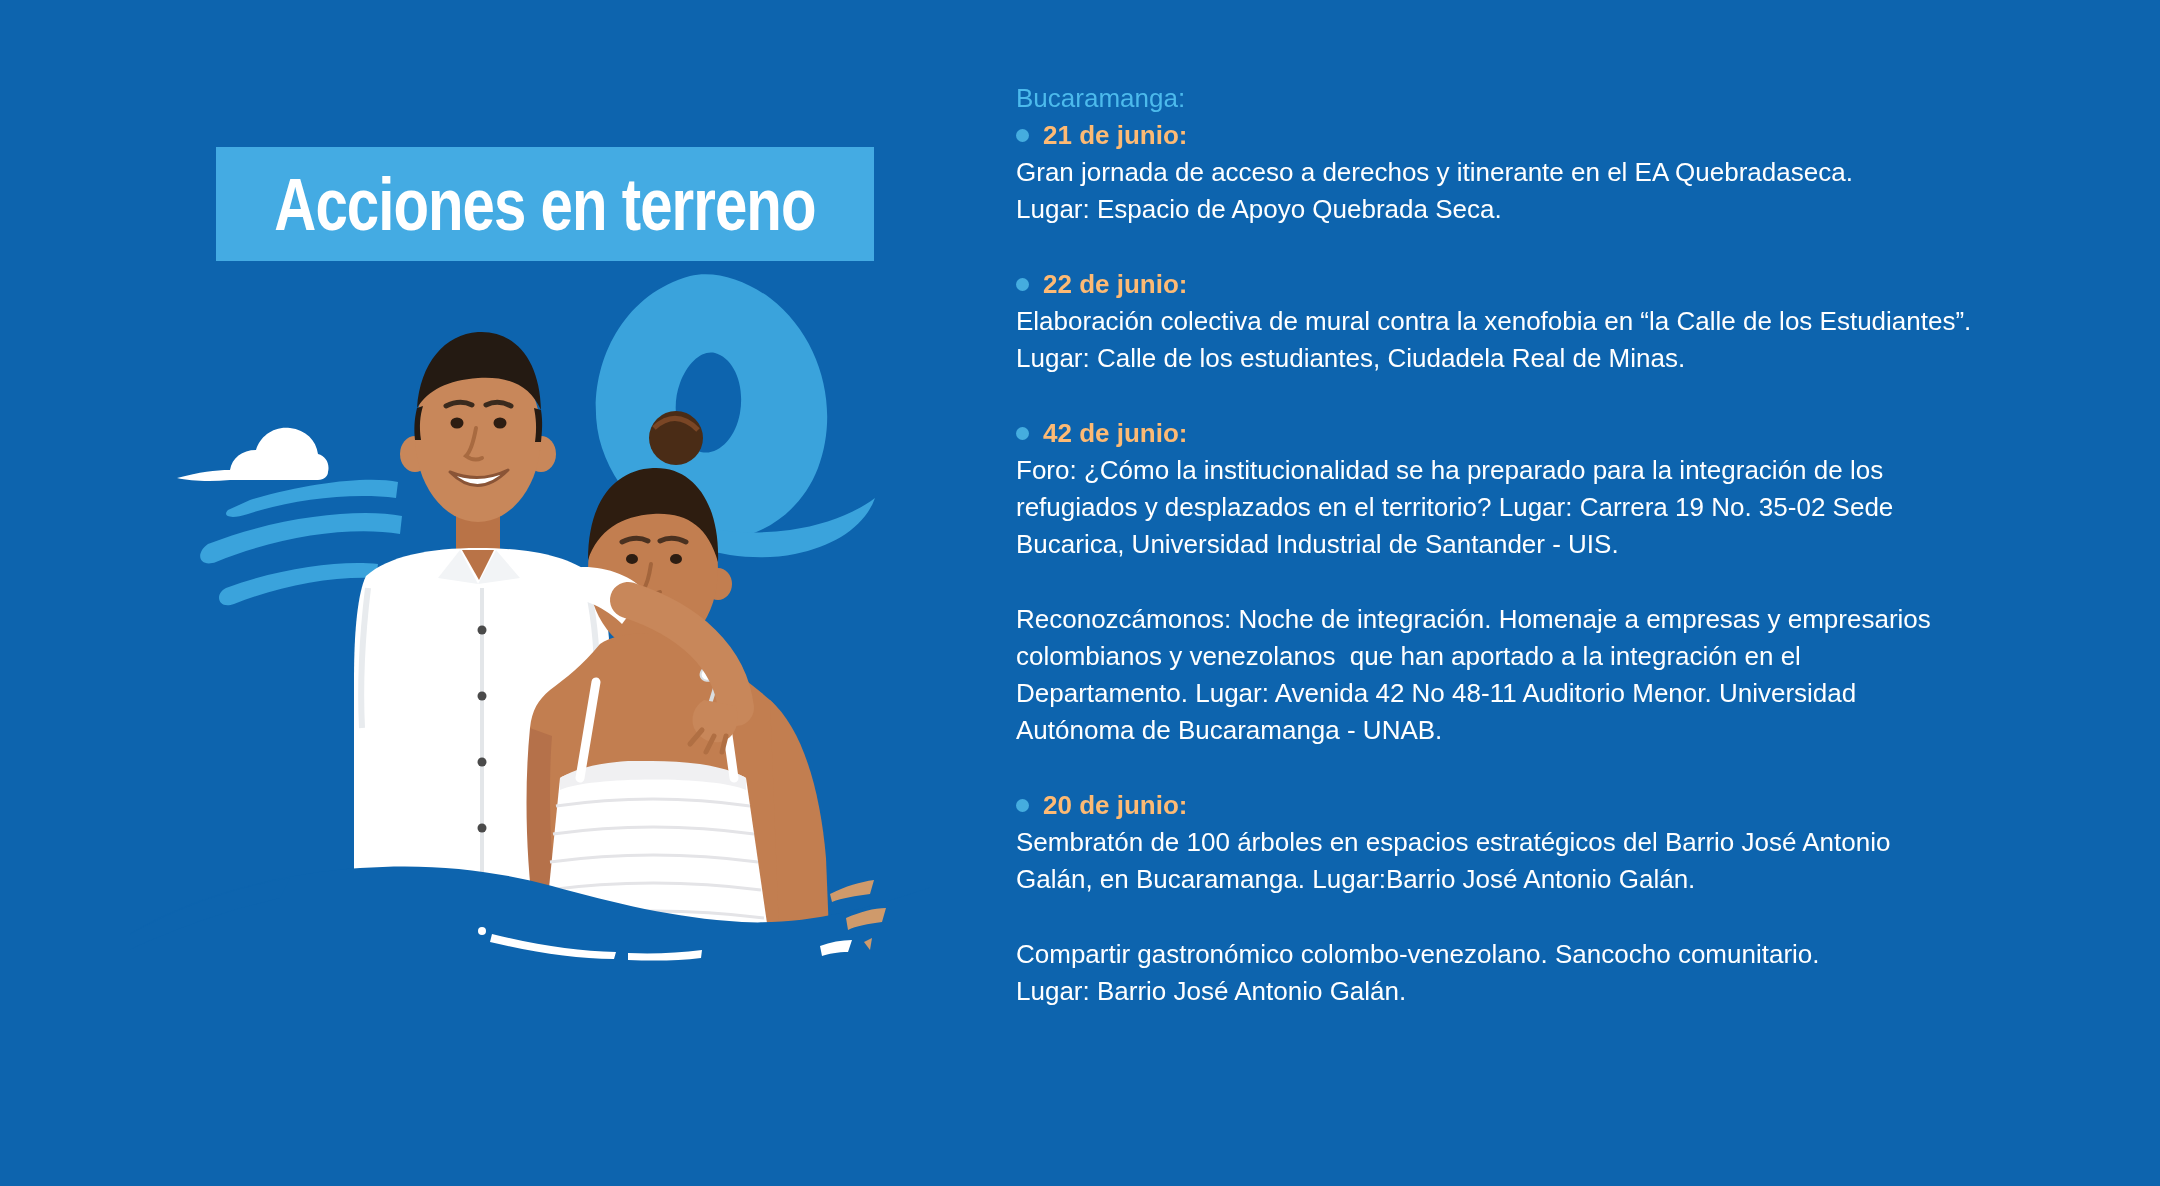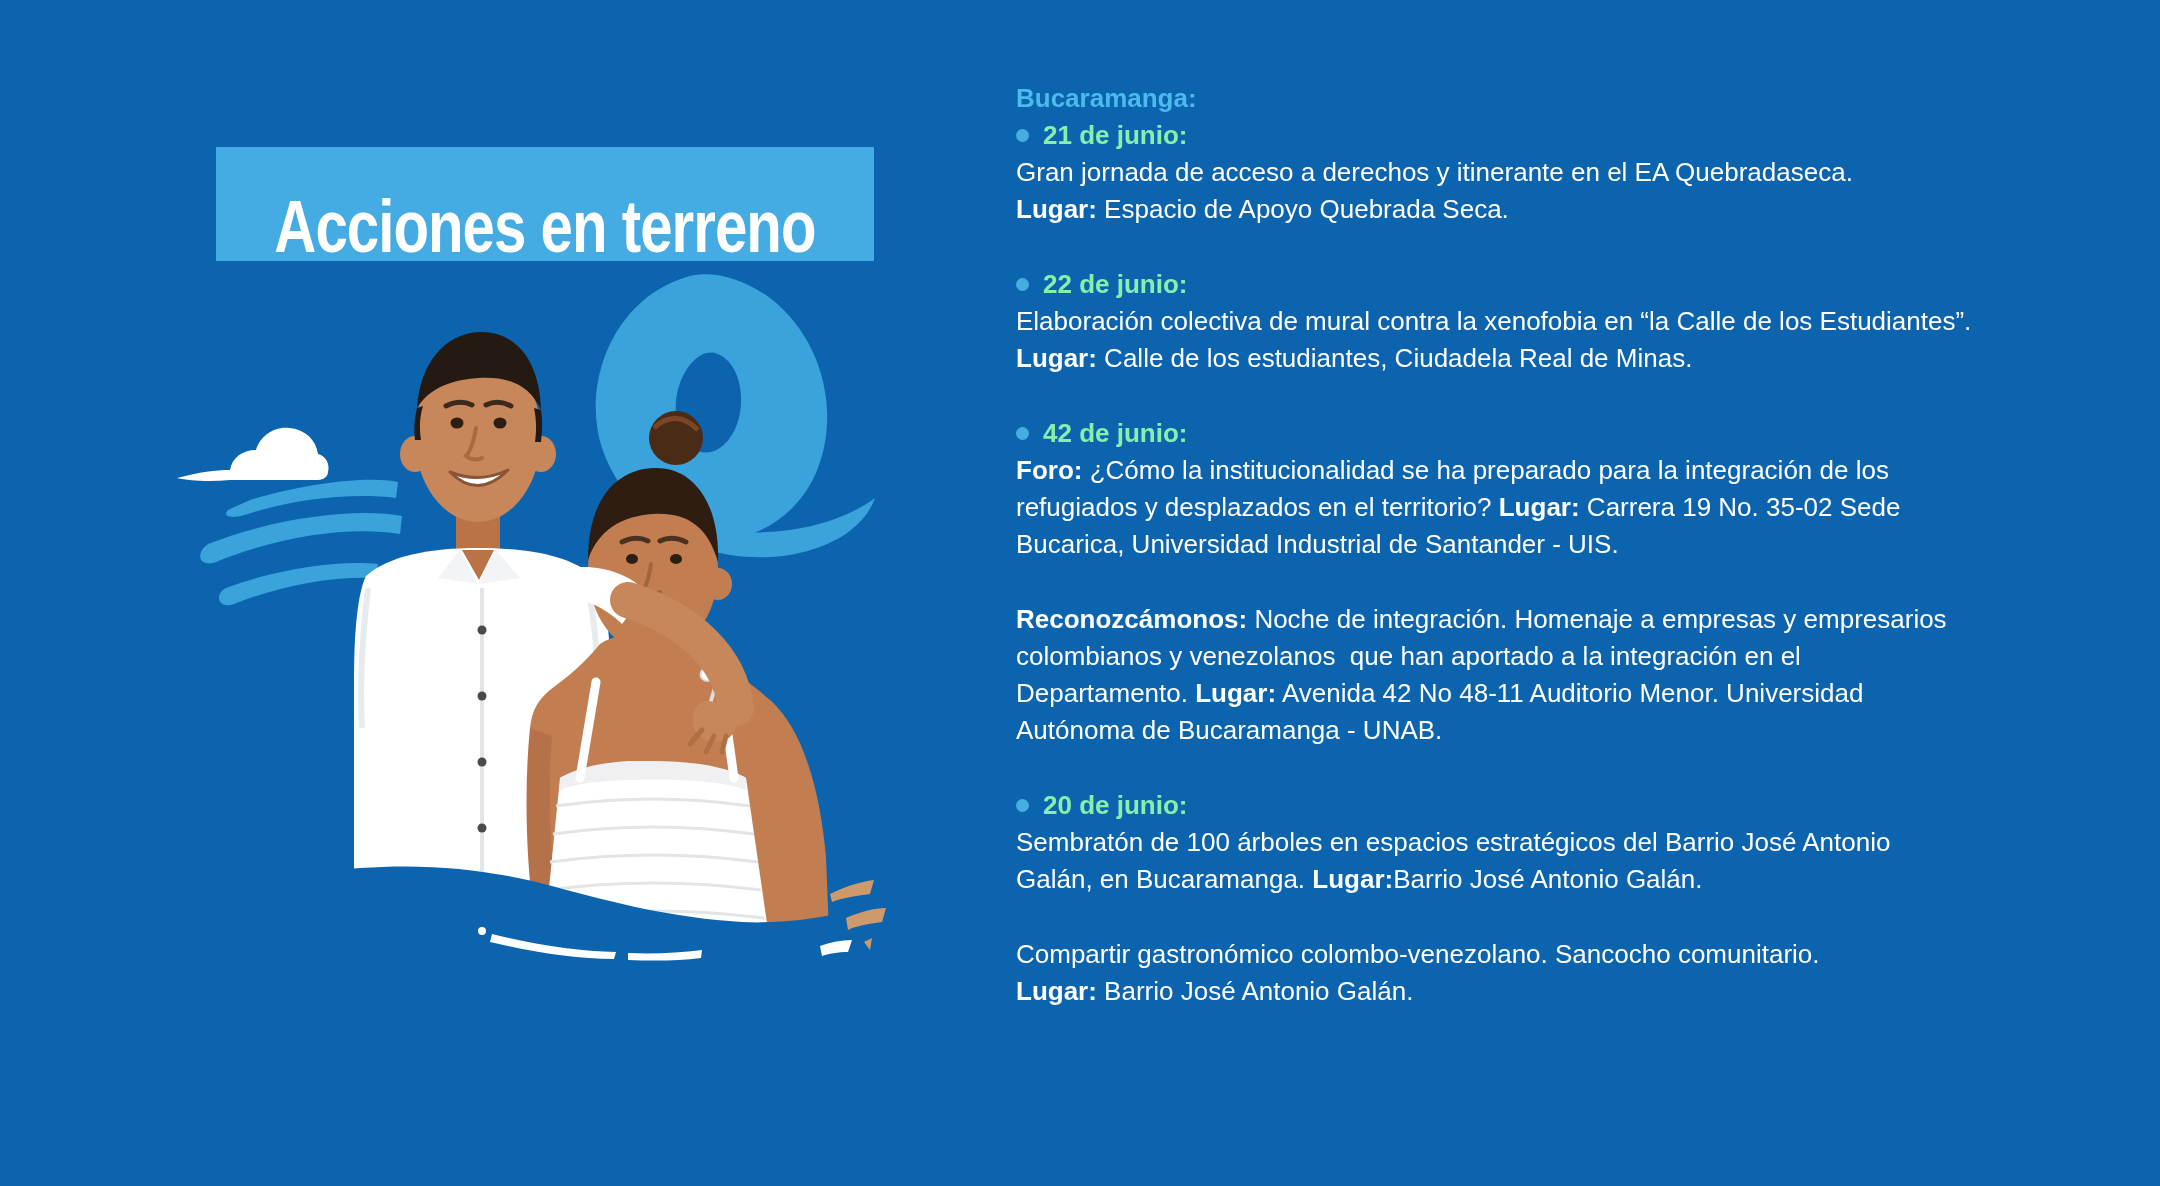--- a/index.html
+++ b/index.html
@@ -18,21 +18,21 @@
     position:relative;
     overflow:hidden;
     color:#fff;
   }
   .canvas{position:absolute;inset:0;}
 
   
   .title-band{
     position:absolute;left:216px;top:147px;width:658px;height:114px;
     background:var(--band);
-    display:flex;align-items:flex-end;justify-content:center;
+    display:flex;align-items:center;justify-content:center;
   }
   .title-band .title-text{
     font-size:60px;font-weight:700;color:#fff;
     letter-spacing:-1px;white-space:nowrap;
     display:inline-block;transform:scaleY(1.22) scaleX(.97);
   }
 
   
   .illustration{
     position:absolute;left:130px;top:258px;width:800px;height:742px;
@@ -40,29 +40,29 @@
   .illustration svg{display:block;width:100%;height:100%;}
 
   
   .schedule{
     position:absolute;left:1016px;top:80px;width:1132px;
     font-size:26px;line-height:37px;color:#fff;
   }
   .block{margin:0 0 38px 0;}
   .block.header{margin-bottom:0;}
   .body{white-space:pre-wrap;}
-  .b{font-weight:700;margin-top:36px;}
+  .b{font-weight:400;margin-top:36px;}
   .accent{color:var(--accent);}
   .date-line{display:flex;align-items:center;}
   .bullet{
     width:13px;height:13px;border-radius:50%;
     background:var(--bullet);display:inline-block;
     margin-right:14px;flex:0 0 auto;
   }
-  .date{font-weight:700;color:#86efac;}
+  .date{font-weight:700;color:#fdba74;}
 </style>
 </head>
 <body>
 
 <div class="canvas">
 
   <div class="title-band">
     <span class="title-text">Acciones en terreno</span>
   </div>
 

